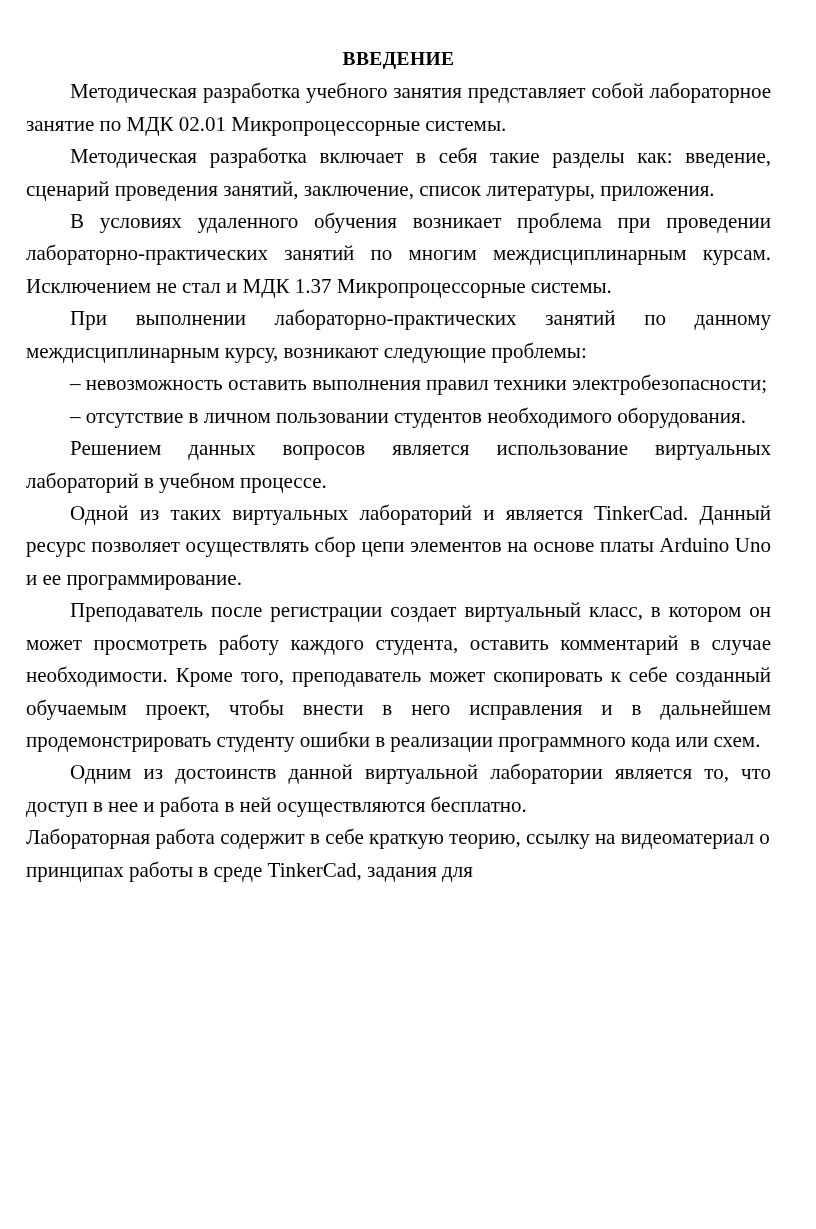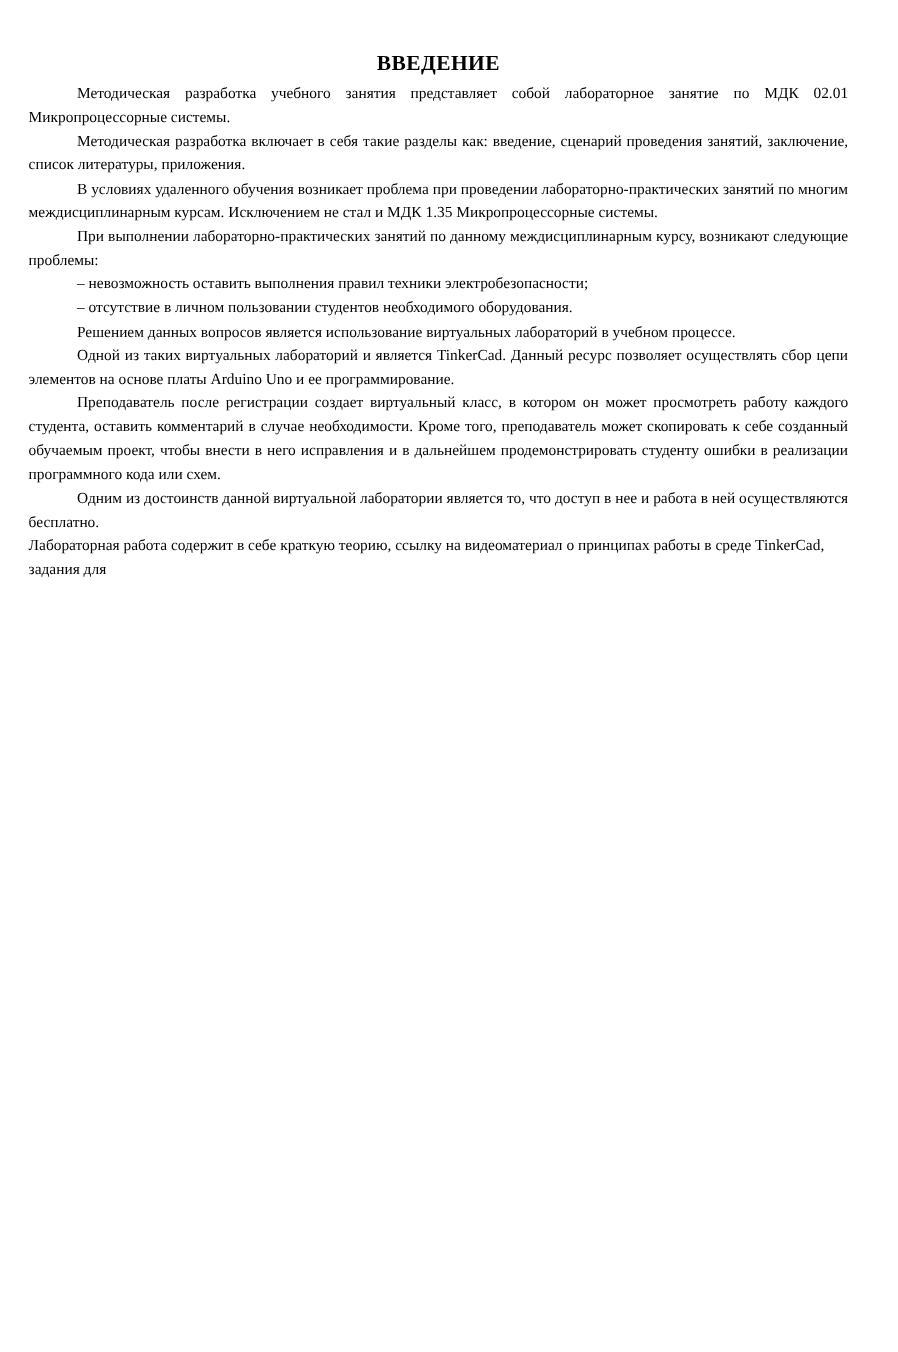--- a/index.html
+++ b/index.html
@@ -23,21 +23,21 @@
   }
   .doc-title {
     text-align: center;
     font-weight: bold;
     font-size: 19.5px;
     letter-spacing: 0.4px;
     margin: 0 0 2px 0;
     line-height: 1.5;
   }
   .para {
-    font-size: 14px;
+    font-size: 21px;
     line-height: 1.545;
     text-align: justify;
     text-justify: inter-word;
     margin: 0;
     text-indent: 44px;
     hyphens: none;
   }
   .para.no-indent {
     text-indent: 0;
   }
@@ -50,21 +50,21 @@
   }
 </style>
 </head>
 <body>
 
 <div class="page">
   <h1 class="doc-title">ВВЕДЕНИЕ</h1>
 
   <p class="para">Методическая разработка учебного занятия представляет собой лабораторное занятие по МДК 02.01 Микропроцессорные системы.</p>
   <p class="para">Методическая разработка включает в себя такие разделы как: введение, сценарий проведения занятий, заключение, список литературы, приложения.</p>
-  <p class="para">В условиях удаленного обучения возникает проблема при  проведении лабораторно-практических занятий по многим междисциплинарным курсам. Исключением не стал и МДК 1.35 Микропроцессорные системы.</p>
+  <p class="para">В условиях удаленного обучения возникает проблема при  проведении лабораторно-практических занятий по многим междисциплинарным курсам. Исключением не стал и МДК 1.37 Микропроцессорные системы.</p>
   <p class="para">При выполнении лабораторно-практических занятий по данному междисциплинарным курсу, возникают следующие проблемы:</p>
   <p class="para dash">– невозможность оставить выполнения правил техники электробезопасности;</p>
   <p class="para dash">– отсутствие в личном пользовании студентов необходимого оборудования.</p>
   <p class="para">Решением данных вопросов является использование виртуальных лабораторий в учебном процессе.</p>
   <p class="para">Одной из таких виртуальных лабораторий и является TinkerCad. Данный ресурс позволяет осуществлять сбор цепи элементов на основе платы Arduino Uno и ее программирование.</p>
   <p class="para">Преподаватель после регистрации создает виртуальный класс, в котором он может просмотреть работу каждого студента, оставить комментарий в случае необходимости. Кроме того, преподаватель может скопировать к себе созданный обучаемым проект, чтобы внести в него исправления и в дальнейшем продемонстрировать студенту ошибки в реализации программного кода или схем.</p>
   <p class="para">Одним из достоинств данной виртуальной лаборатории является то, что доступ в нее и работа в ней осуществляются бесплатно.</p>
   <p class="para no-indent left">Лабораторная работа содержит в себе краткую теорию, ссылку на видеоматериал о принципах работы в среде TinkerCad, задания для</p>
 </div>
 

